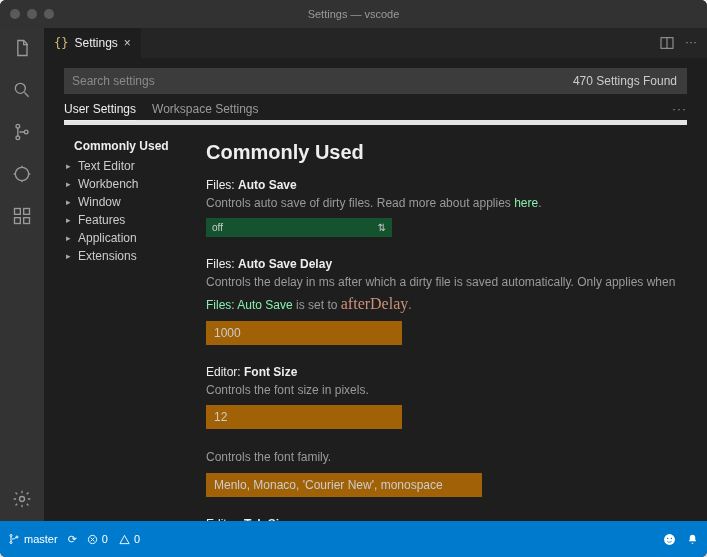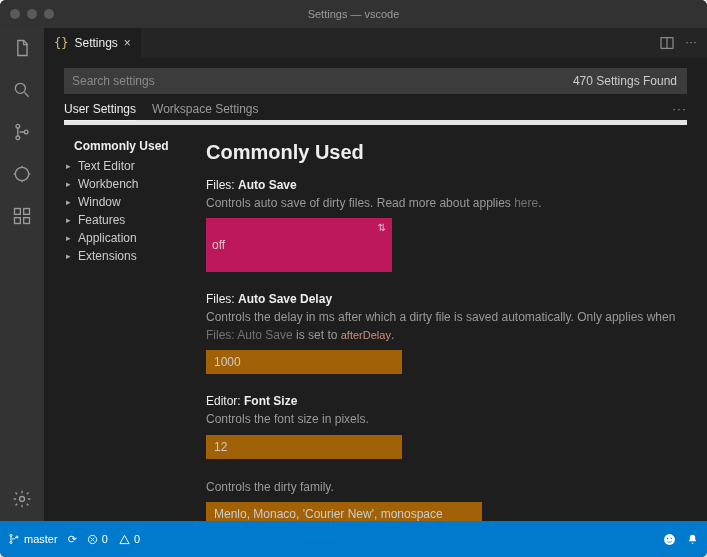--- a/index.html
+++ b/index.html
@@ -34,24 +34,24 @@
   .tree{width:130px;flex-shrink:0;padding-top:4px}
   .tree-header{color:#eee;font-weight:600;font-size:12px;padding:2px 0 4px 10px}
   .tree-item{display:flex;align-items:center;gap:4px;padding:2px 0 2px 2px;color:#ccc;font-size:12px;cursor:pointer}
   .tree-item .chev{font-size:9px;color:#aaa;width:8px;display:inline-block}
   .settings-list{flex:1;overflow:auto;padding:4px 4px 4px 12px}
   .settings-list h2{margin:4px 0 14px 0;font-size:20px;font-weight:600;color:#eee}
   .setting{margin-bottom:20px}
   .setting-title{font-size:12px;color:#eee;margin-bottom:3px}
   .setting-title b{font-weight:600}
   .setting-desc{font-size:12px;color:#9a9a9a;margin-bottom:6px;line-height:1.45}
-  .setting-desc a{color:#737373;text-decoration:none}
-  .codeword{font-family:Liberation Sans, sans-serif;color:#ce9178;font-size:11px}
+  .setting-desc a{color:#86efac;text-decoration:none}
+  .codeword{font-family:Liberation Serif, serif;color:#ce9178;font-size:16px}
   .input-text{background:#a16207;border:none;color:#ccc;padding:5px 8px;font-size:12px;width:180px;outline:none}
-  .input-select{background:#be185d;border:none;color:#ccc;padding:20px 6px;font-size:12px;width:180px;outline:none;position:relative}
+  .input-select{background:#14532d;border:none;color:#ccc;padding:4px 6px;font-size:10px;width:180px;outline:none;position:relative}
   .select-wrap{position:relative;display:inline-block;width:186px}
   .select-wrap::after{content:"⇅";position:absolute;right:6px;top:4px;font-size:10px;color:#ccc;pointer-events:none}
   .select-wrap .input-select{width:100%;appearance:none;-webkit-appearance:none;padding-right:22px}
   .input-wide{width:260px}
   .statusbar{height:20px;background:#007acc;color:#fff;display:flex;align-items:center;font-size:11px;flex-shrink:0;padding:8px 8px;gap:10px}
   .statusbar .seg{display:flex;align-items:center;gap:4px}
   .statusbar .right{margin-left:auto;display:flex;gap:10px}
   .settings-list::-webkit-scrollbar{width:10px}
   .settings-list::-webkit-scrollbar-thumb{background:#4b4b4b}
   .settings-list::-webkit-scrollbar-track{background:transparent}
@@ -189,21 +189,21 @@
               <input class="input-text" value="1000" style="">
             </div>
 
             <div class="setting">
               <div class="setting-title"><span>Editor: </span><b>Font Size</b></div>
               <div class="setting-desc">Controls the font size in pixels.</div>
               <input class="input-text" value="12" style="">
             </div>
 
             <div class="setting">
-              <div class="setting-desc">Controls the dirty family.</div>
+              <div class="setting-desc">Controls the font family.</div>
               <input class="input-text input-wide" value="Menlo, Monaco, 'Courier New', monospace" style="">
             </div>
 
             <div class="setting">
               <div class="setting-title"><span>Editor: </span><b>Tab Size</b></div>
 
             </div>
 
           </div>
         </div>

